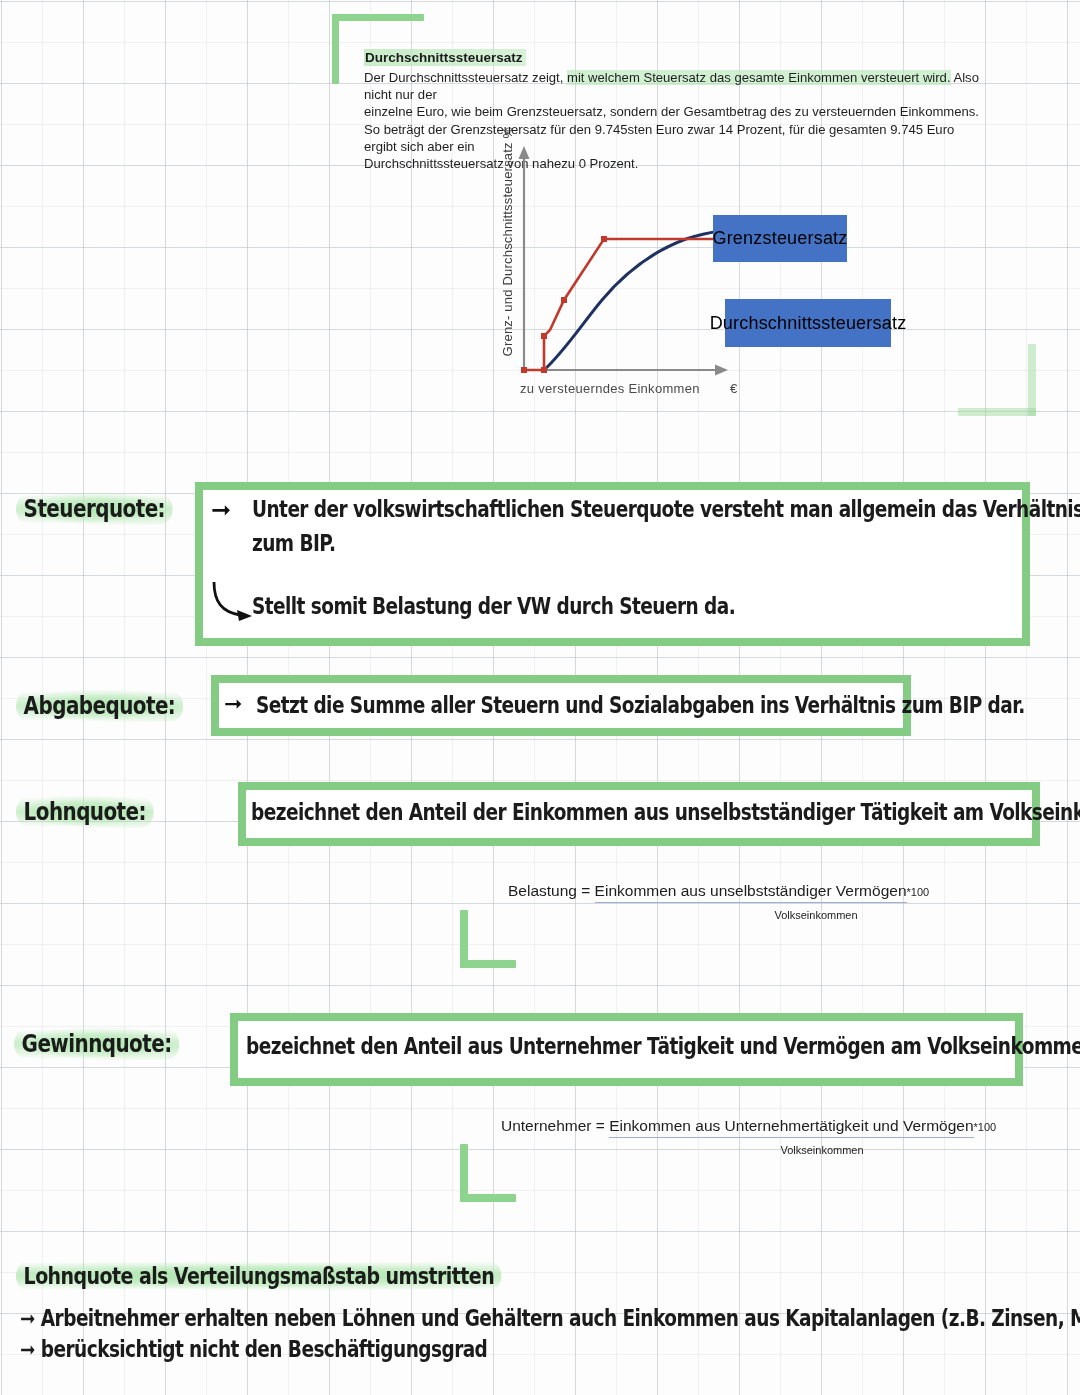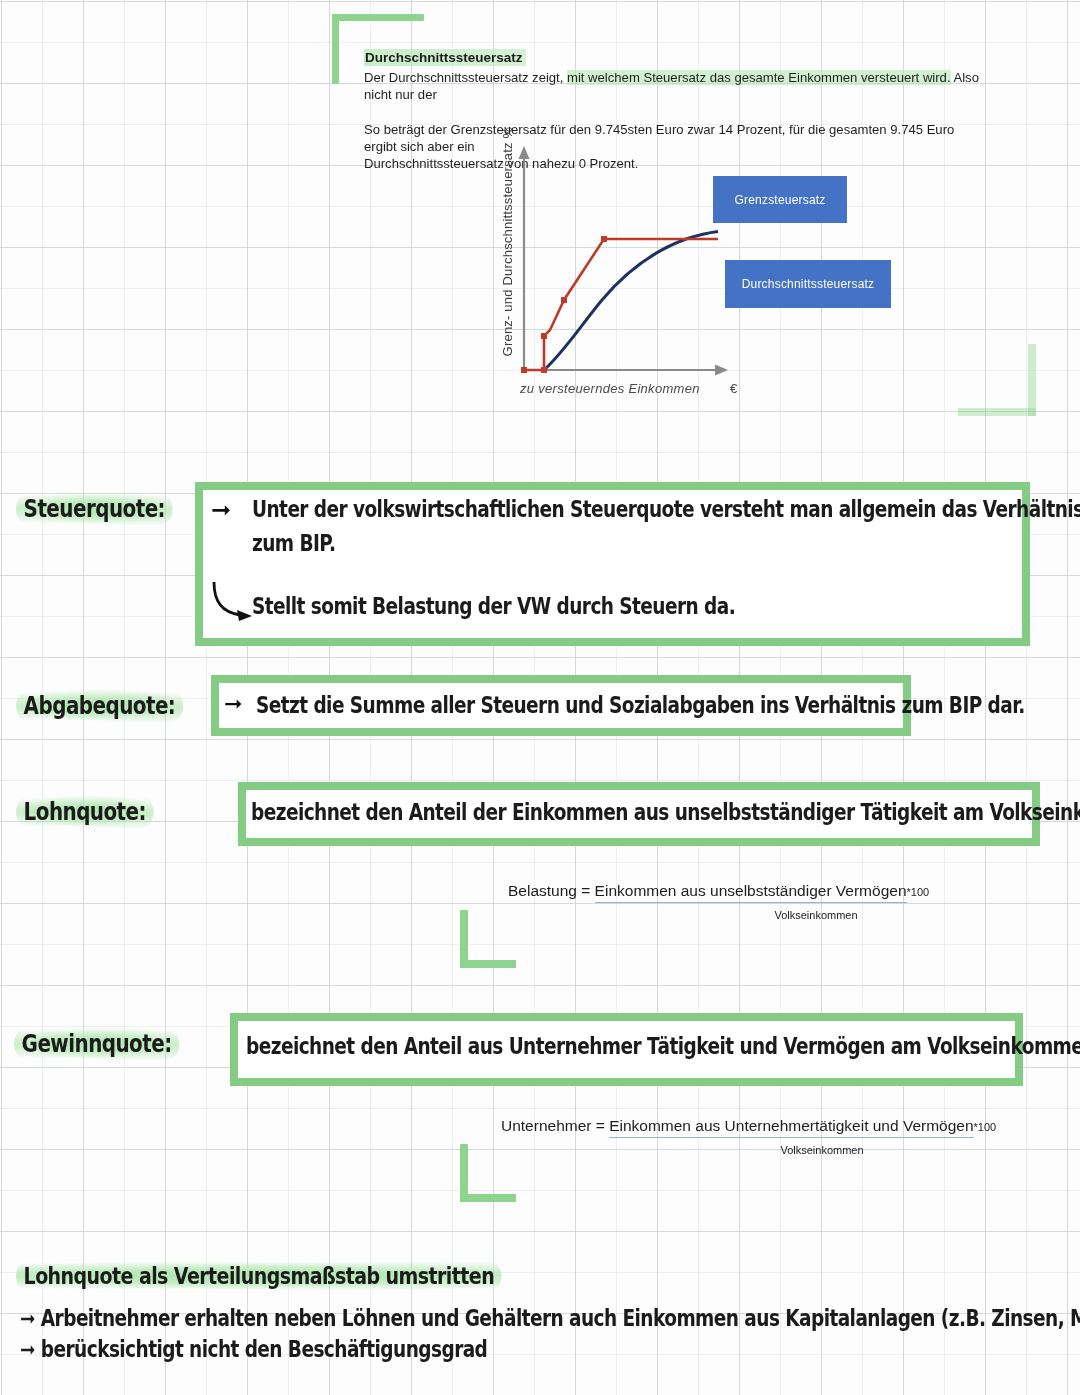--- a/index.html
+++ b/index.html
@@ -77,38 +77,38 @@
     letter-spacing: 0.2px;
     white-space: nowrap;
   }
   .x-axis-label {
     position: absolute;
     left: 42px;
     top: 243px;
     font-size: 13px;
     color: #4a4a4a;
     letter-spacing: 0.3px;
-    font-style: italic;
   }
   .x-axis-unit {
     position: absolute;
     left: 252px;
     top: 243px;
     font-size: 13px;
     color: #4a4a4a;
   }
   .legend-box {
     position: absolute;
     background: #4472c4;
-    color: #ffffff;
-    font-size: 12px;
+    color: #000000;
+    font-size: 18px;
     display: flex;
     align-items: center;
     justify-content: center;
     letter-spacing: 0.2px;
+    margin-top: 39px;
   }
   .legend-grenz  { left: 235px; top: 38px;  width: 134px; height: 47px; }
   .legend-durch  { left: 247px; top: 122px; width: 166px; height: 48px; }
 
   
   .side-label {
     position: absolute;
     font-size: 21px;
     white-space: nowrap;
     padding: 2px 8px;
@@ -201,21 +201,21 @@
   </div>
   <div class="bracket" style="left:460px; top:1144px; width:56px; height:58px;">
     <i style="left:0; top:0; width:8px; height:58px;"></i>
     <i style="left:0; bottom:0; width:56px; height:8px;"></i>
   </div>
 
   <div class="note">
     <div class="note-title">Durchschnittssteuersatz</div>
     <div class="note-body">
       <span>Der Durchschnittssteuersatz zeigt, </span><span class="hl-green">mit welchem Steuersatz das gesamte Einkommen versteuert wird.</span><span> Also nicht nur der</span><br>
-      <br>
+      <span>einzelne Euro, wie beim Grenzsteuersatz, sondern der Gesamtbetrag des zu versteuernden Einkommens.</span><br>
       <span>So beträgt der Grenzsteuersatz für den 9.745sten Euro zwar 14 Prozent, für die gesamten 9.745 Euro ergibt sich aber ein</span><br>
       <span>Durchschnittssteuersatz von nahezu 0 Prozent.</span>
     </div>
   </div>
 
   <div class="chart">
 
     <div class="y-axis-label">
       <span>Grenz- und Durchschnittssteuersatz</span>
       <span>%</span>

